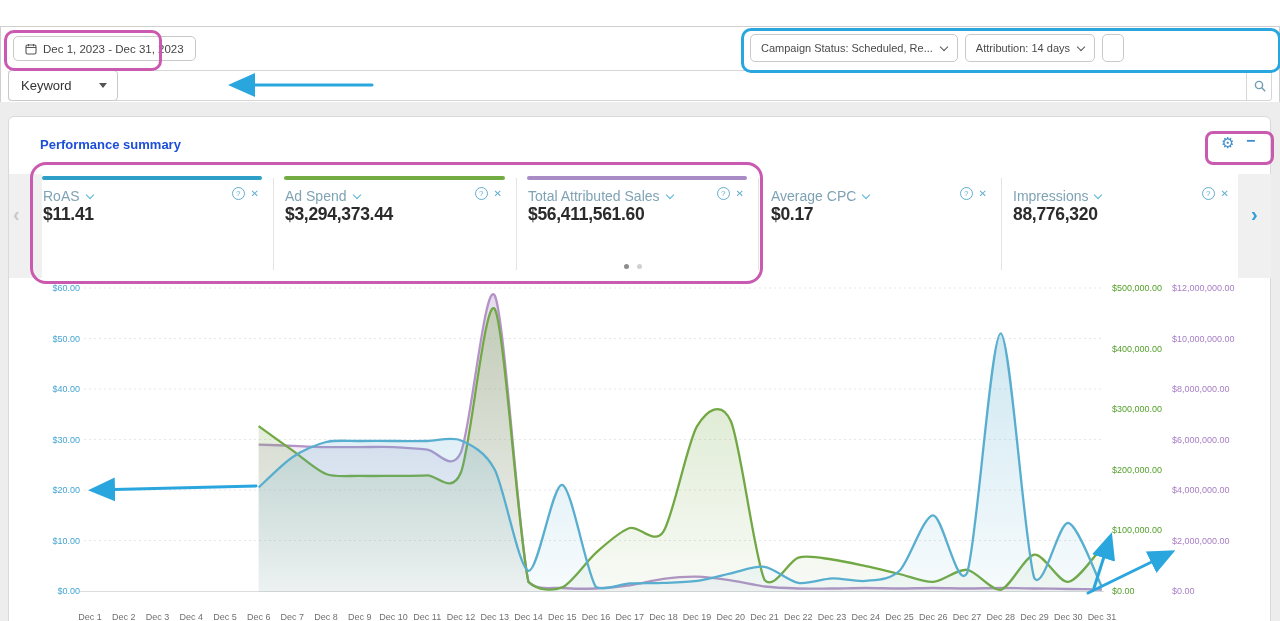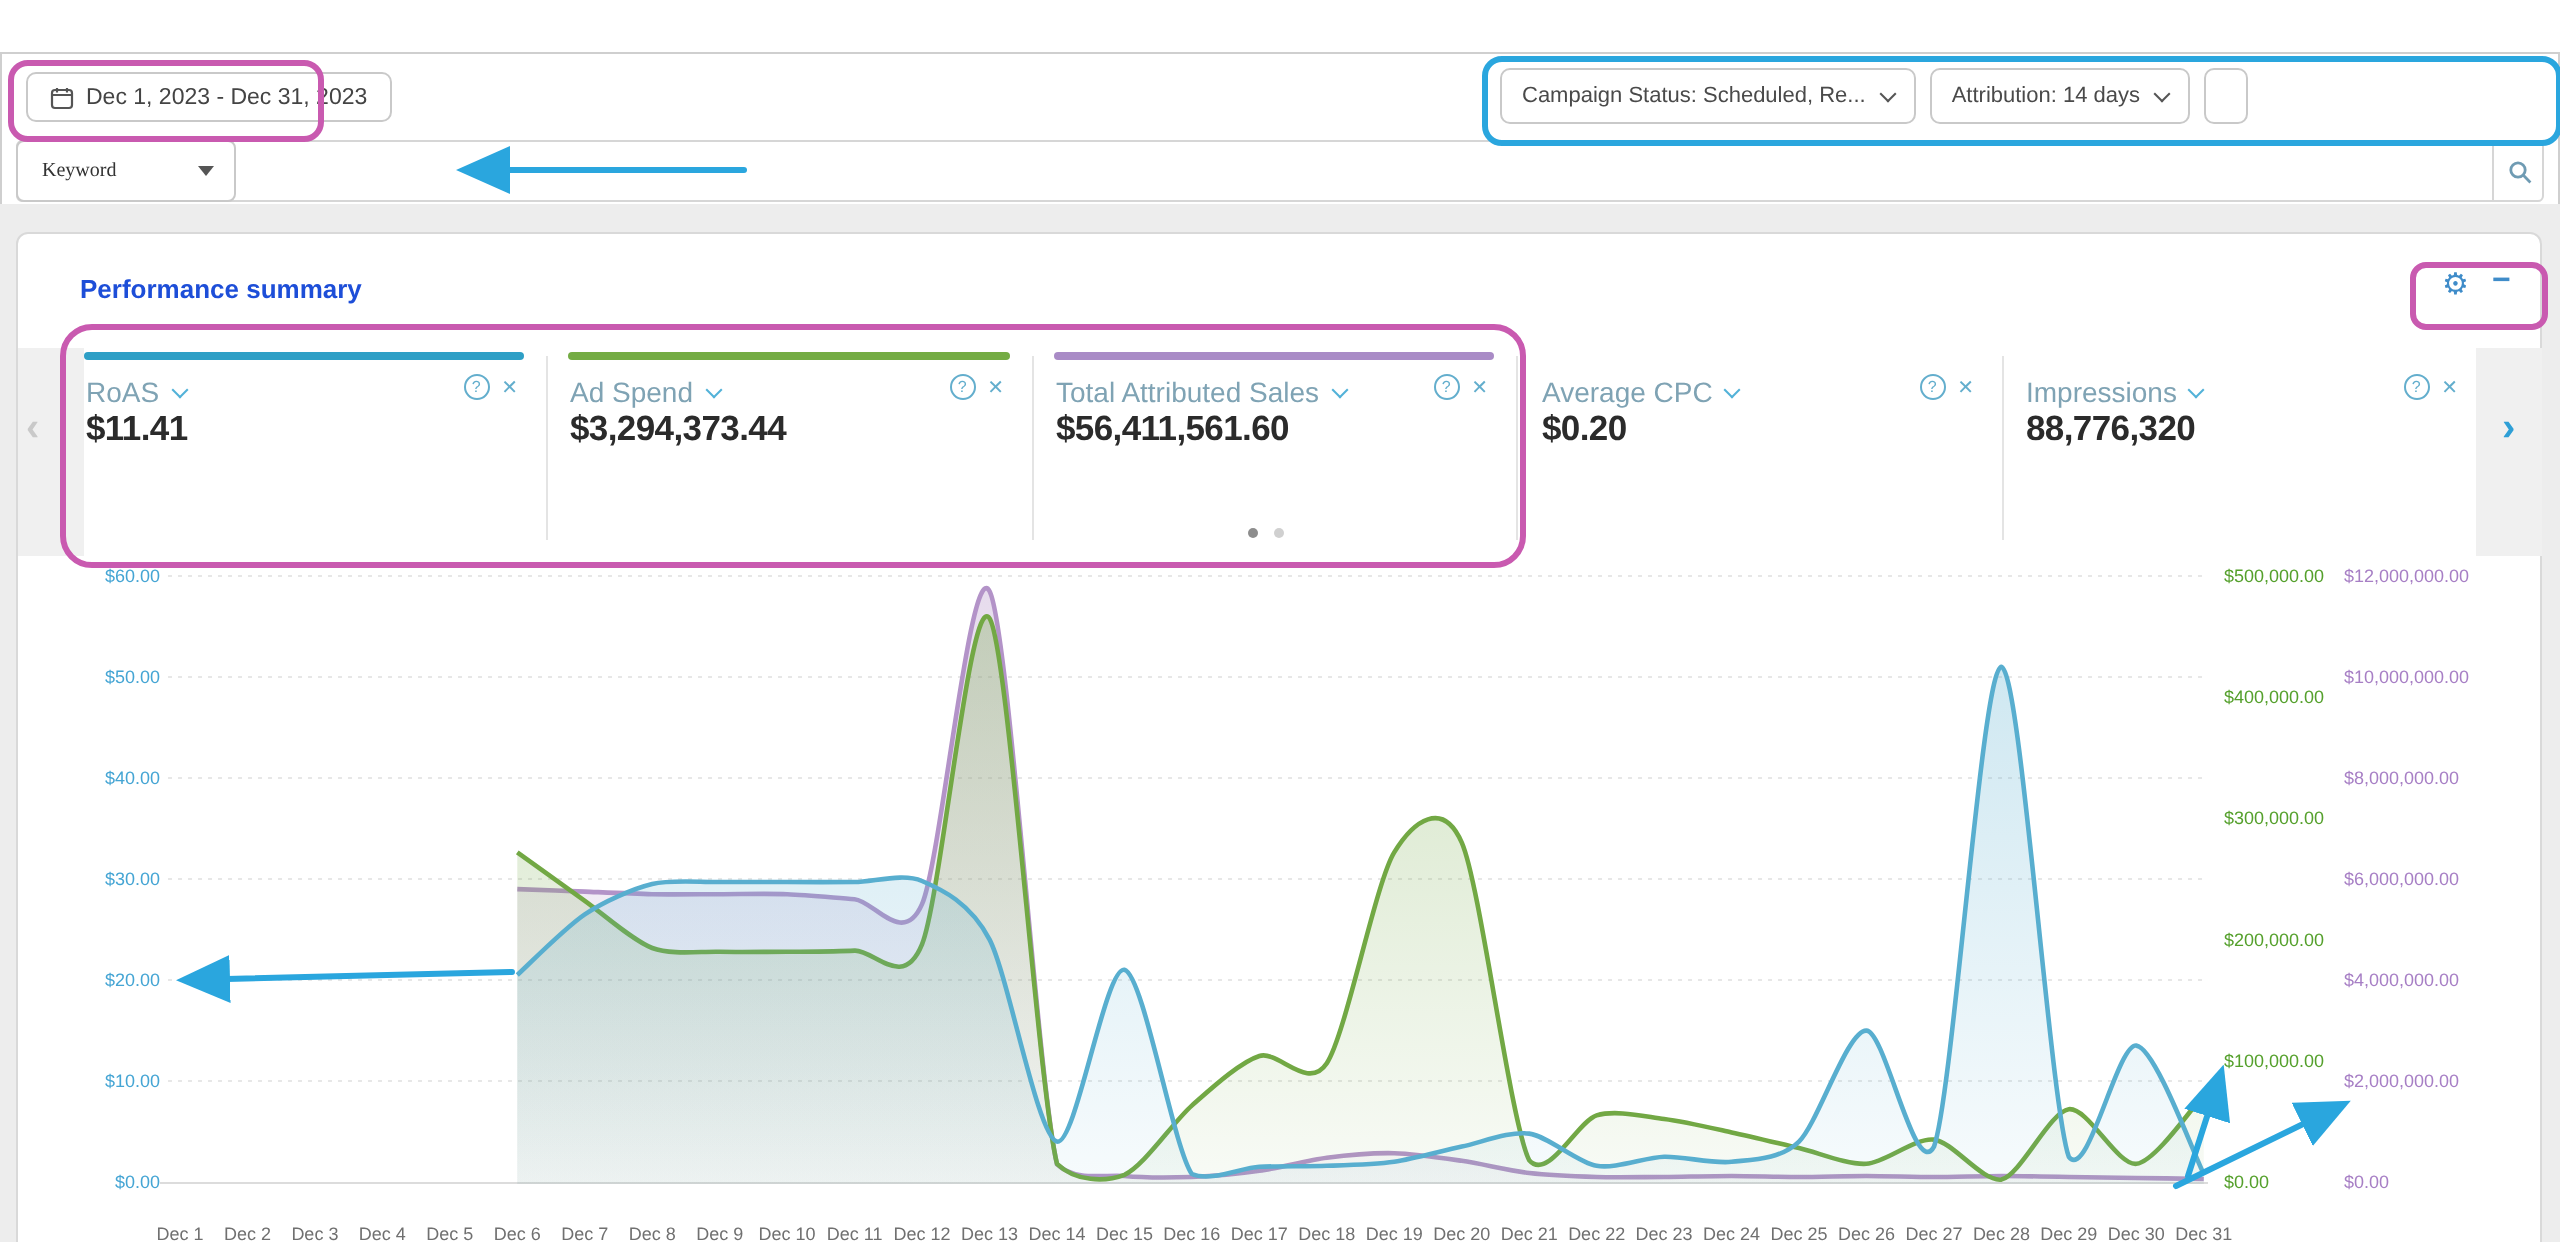--- a/index.html
+++ b/index.html
@@ -12,21 +12,21 @@
   .chiprow{position:absolute;left:750px;top:8px;display:flex;gap:7px;}
   .chip{height:26px;display:flex;align-items:center;background:#fff;border:1px solid #c9c9c9;
         border-radius:5px;padding:0 10px;font-size:11px;color:#4a4a4a;cursor:pointer;white-space:nowrap;}
   .cv{width:5px;height:5px;border-right:1.5px solid #555;border-bottom:1.5px solid #555;
       transform:rotate(45deg);display:inline-block;margin-left:8px;margin-bottom:3px;}
   
   .search-row{position:absolute;left:8px;top:44px;width:1264px;height:31px;background:#fff;
               border:1px solid #d6d6d6;border-radius:3px;box-sizing:border-box;}
   .kw-select{position:absolute;left:8px;top:44px;width:110px;height:31px;background:#fff;
              border:1px solid #c9c9c9;border-radius:4px;box-sizing:border-box;display:flex;
-             align-items:center;font-size:10px;color:#333;padding:0 12px;cursor:pointer;font-family:Liberation Serif, serif;}
+             align-items:center;font-size:13px;color:#333;padding:0 12px;cursor:pointer;}
   .kw-tri{position:absolute;right:10px;width:0;height:0;border-left:4px solid transparent;
           border-right:4px solid transparent;border-top:5px solid #555;}
   .search-input{position:absolute;left:130px;top:46px;width:860px;height:27px;border:none;outline:none;
                 font-size:11.5px;color:#333;font-family:"Liberation Sans",sans-serif;background:transparent;}
   .search-input::placeholder{color:#9e9e9e;}
   .mag-cell{position:absolute;left:1246px;top:45px;width:26px;height:29px;border-left:1px solid #d6d6d6;
             display:flex;align-items:center;justify-content:center;cursor:pointer;}
   
   .lower-bg{position:absolute;left:0;top:76px;width:1280px;height:545px;background:#ededed;}
   .panel{position:absolute;left:8px;top:90px;width:1263px;height:518px;background:#fff;
@@ -151,21 +151,21 @@
   <div class="card" style="left:770px;width:220px;">
 
     <div class="card-head">
         <span>Average CPC</span>
         <span class="card-chev"></span>
       </div>
     <div class="card-icons">
         <span class="qicon">?</span>
         <span class="xicon">✕</span>
       </div>
-    <div class="card-value">$0.20</div>
+    <div class="card-value">$0.17</div>
   </div>
   <div class="card" style="left:1012px;width:220px;">
 
     <div class="card-head">
         <span>Impressions</span>
         <span class="card-chev"></span>
       </div>
     <div class="card-icons">
         <span class="qicon">?</span>
         <span class="xicon">✕</span>

